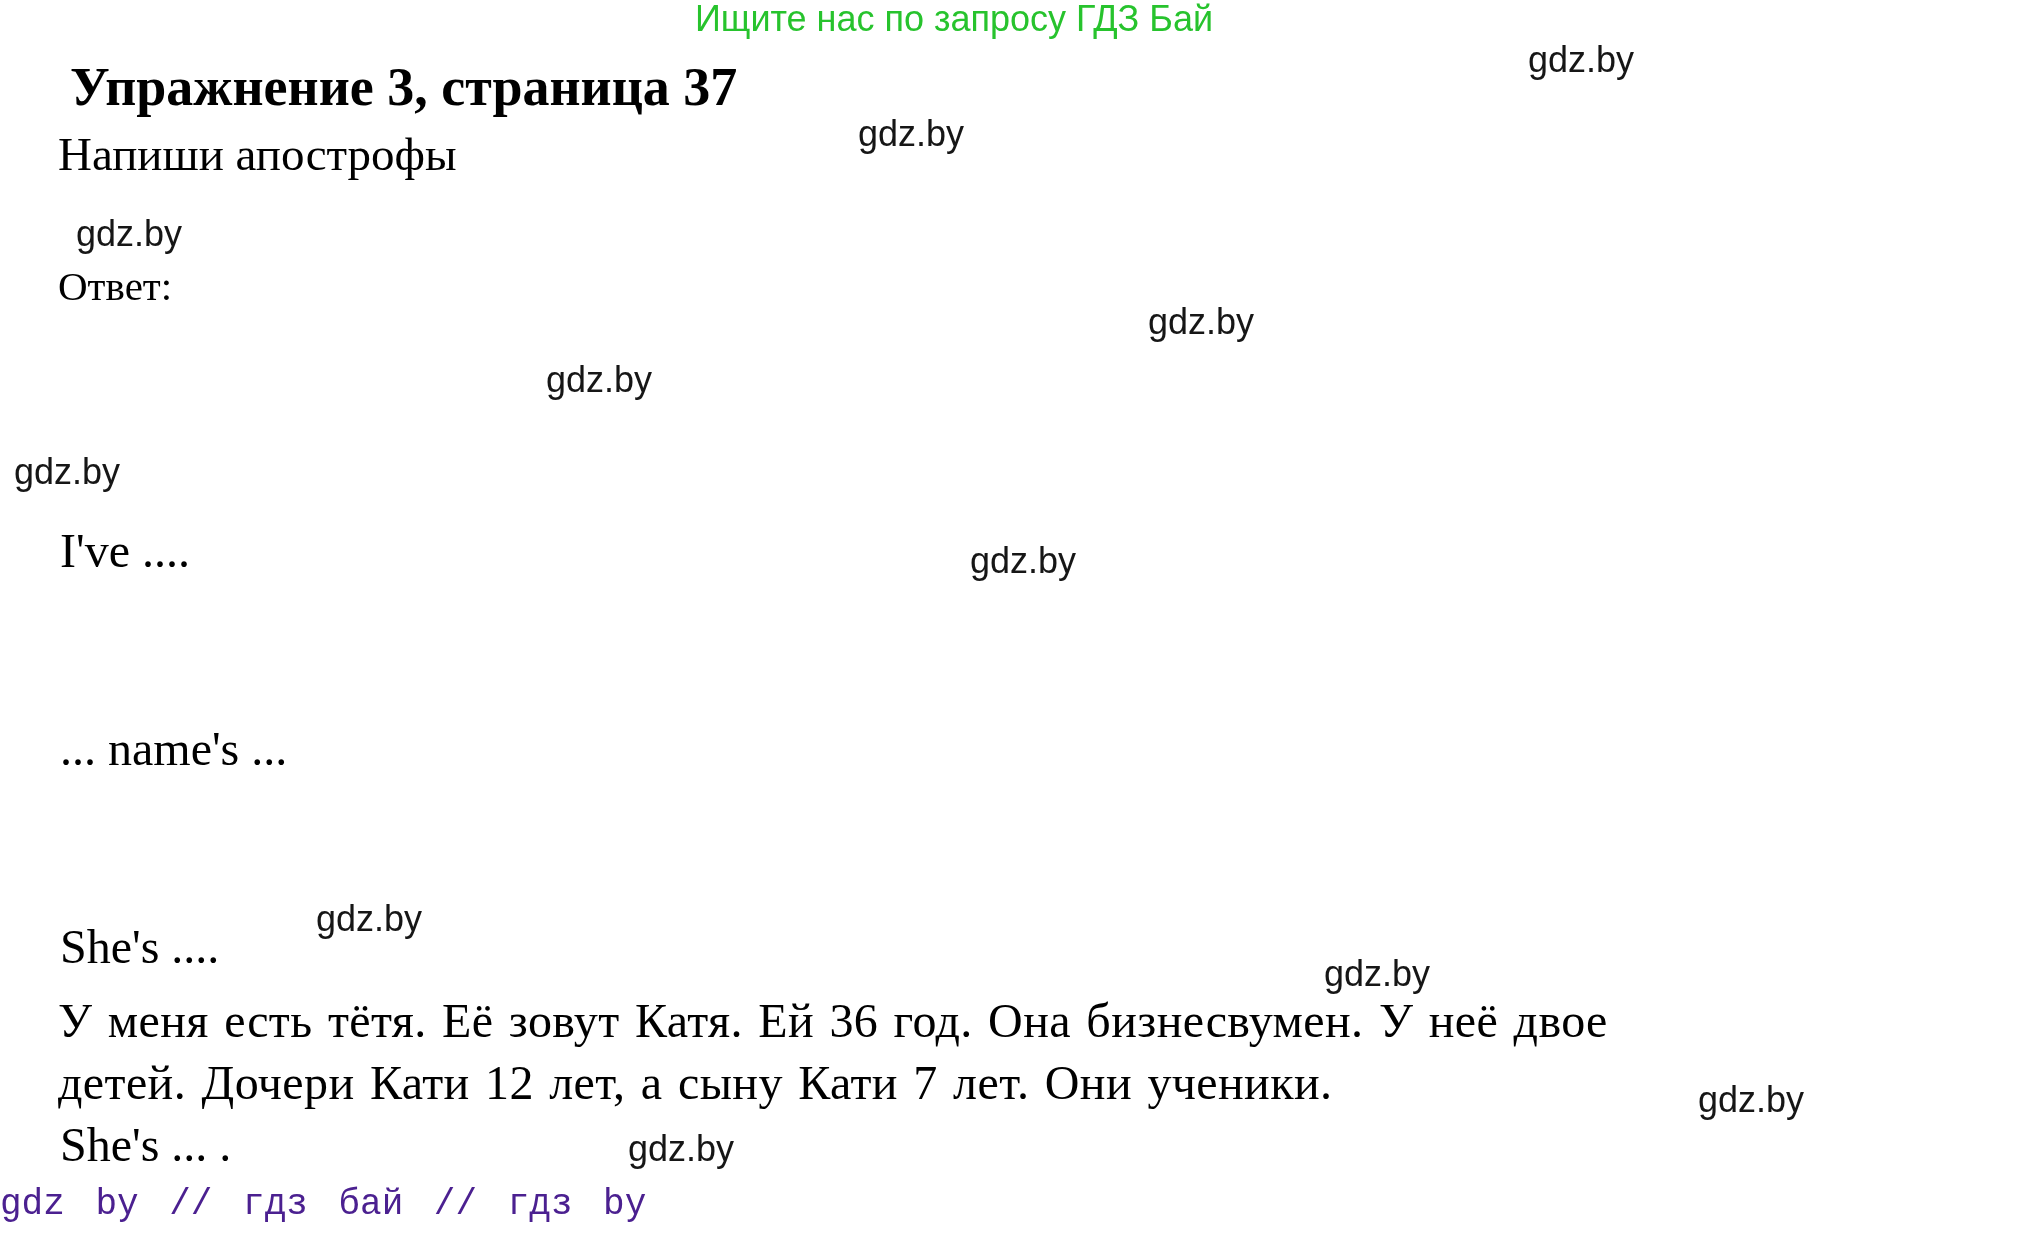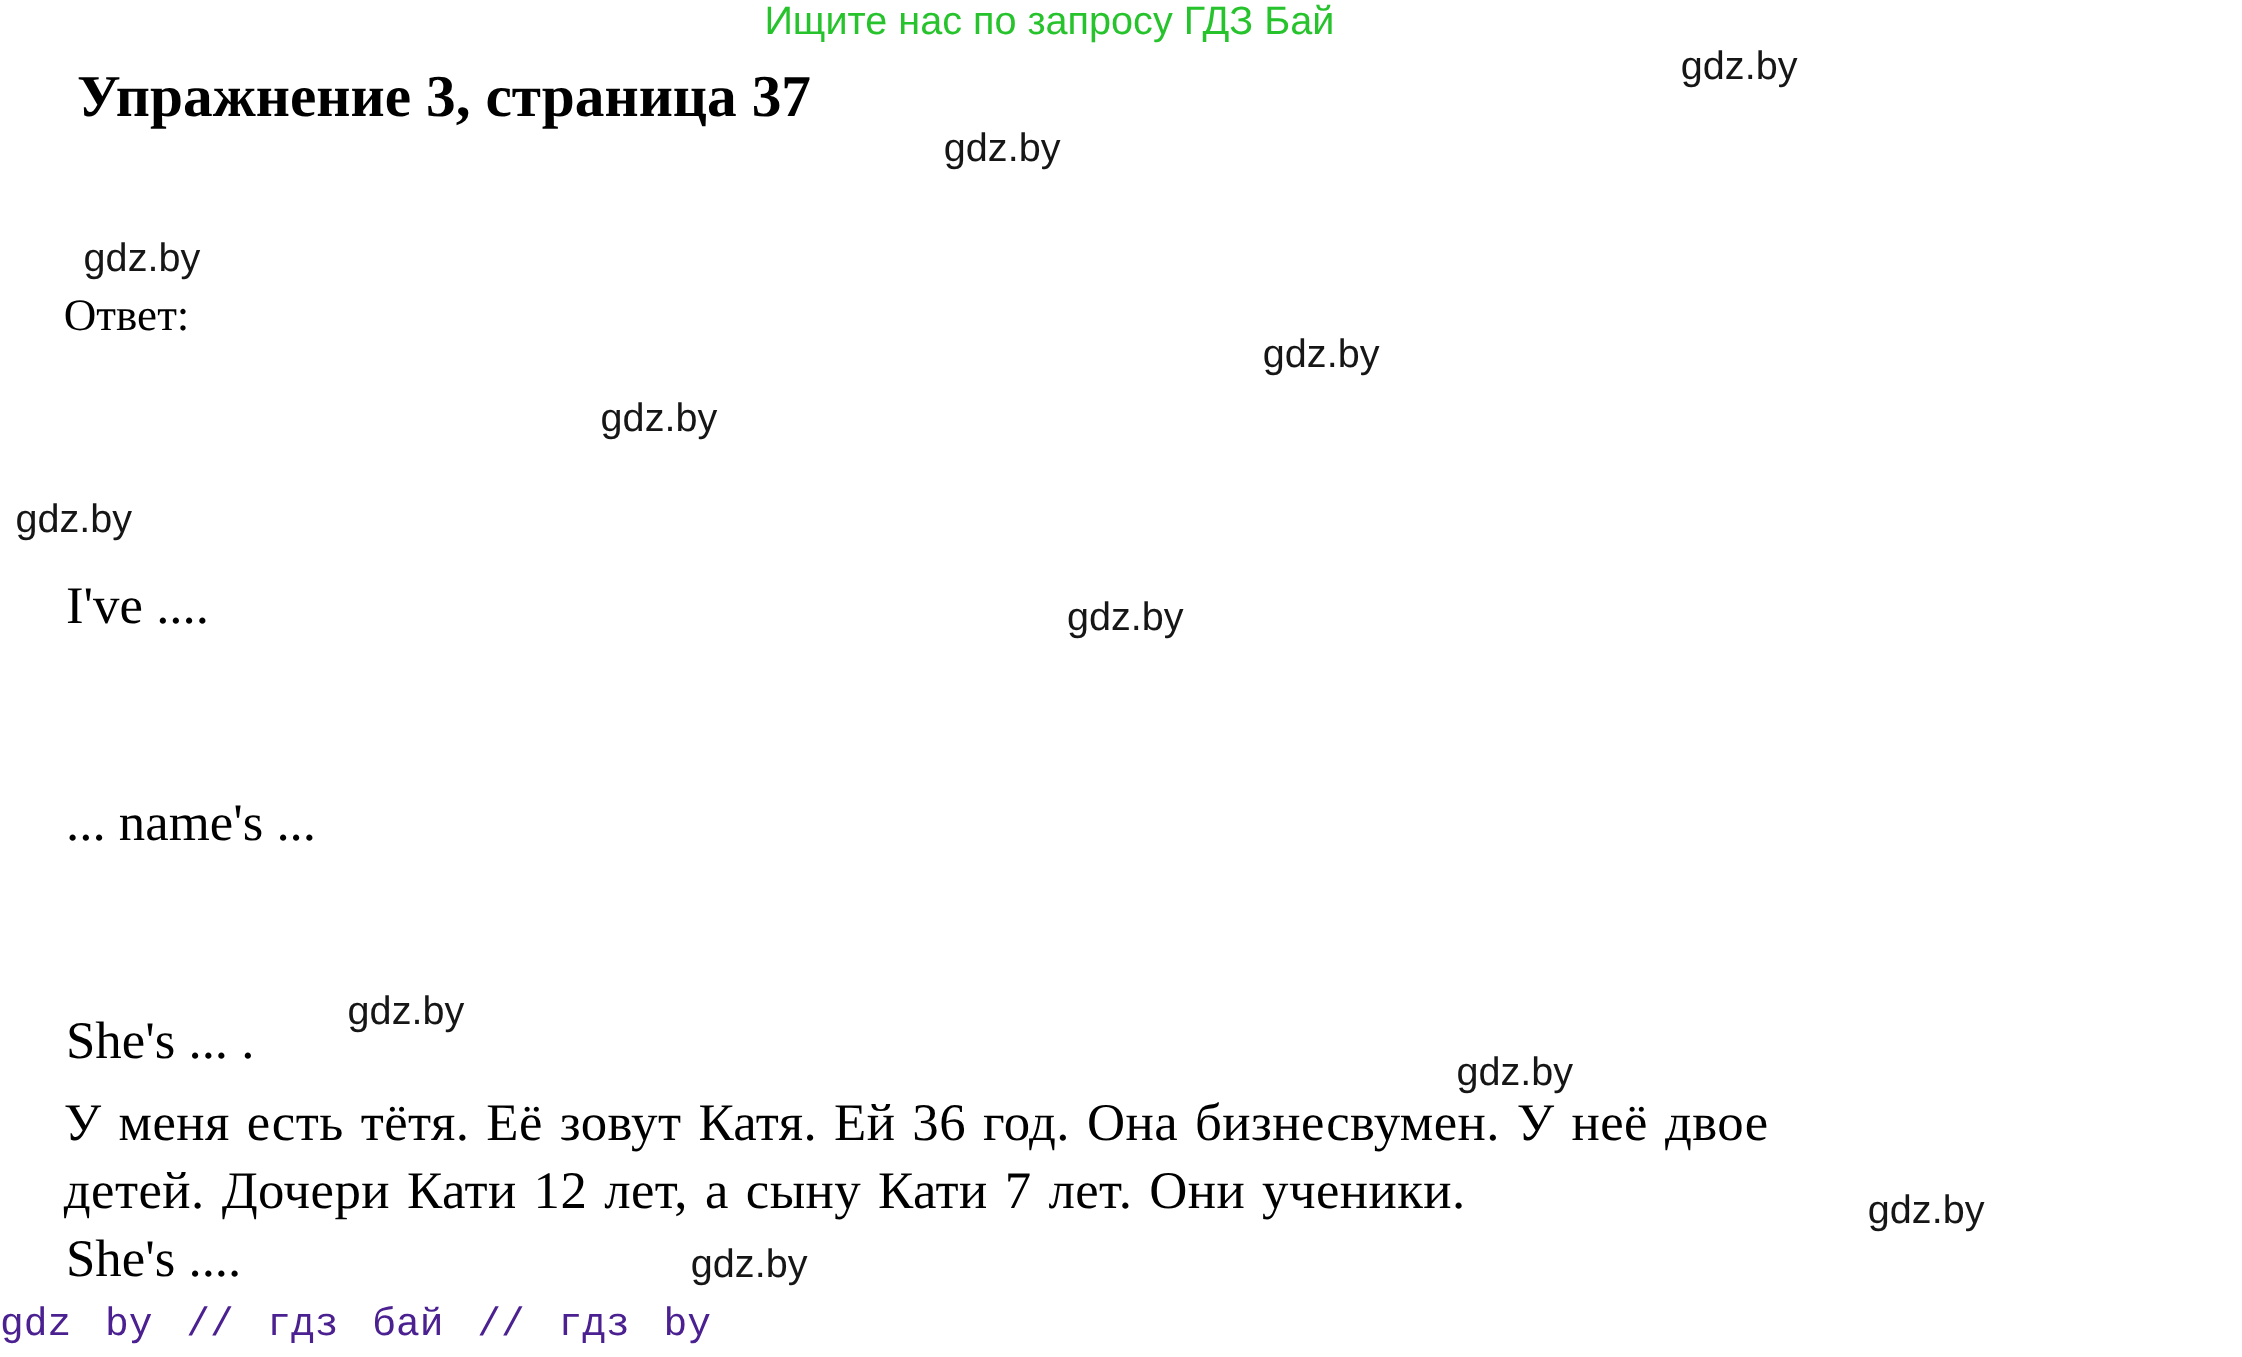--- a/index.html
+++ b/index.html
@@ -114,28 +114,29 @@
 </style>
 </head>
 <body>
 
 <div id="page">
 
   <div class="promo">Ищите нас по запросу ГДЗ Бай</div>
 
   <div class="title">Упражнение 3, страница 37</div>
 
+  <div class="subtitle">Напиши апострофы</div>
 
   <div class="answer-label">Ответ:</div>
 
   <div class="answers">
     <div>I've ....</div>
     <div>... name's ...</div>
+    <div>She's ....</div>
     <div>She's ... .</div>
-    <div>She's ....</div>
     
     
     
     
   </div>
 
   <div class="para">
     <div>У меня есть тётя. Её зовут Катя. Ей 36 год. Она бизнесвумен. У неё двое</div>
     <div>детей. Дочери Кати 12 лет, а сыну Кати 7 лет. Они ученики.</div>
   </div>

